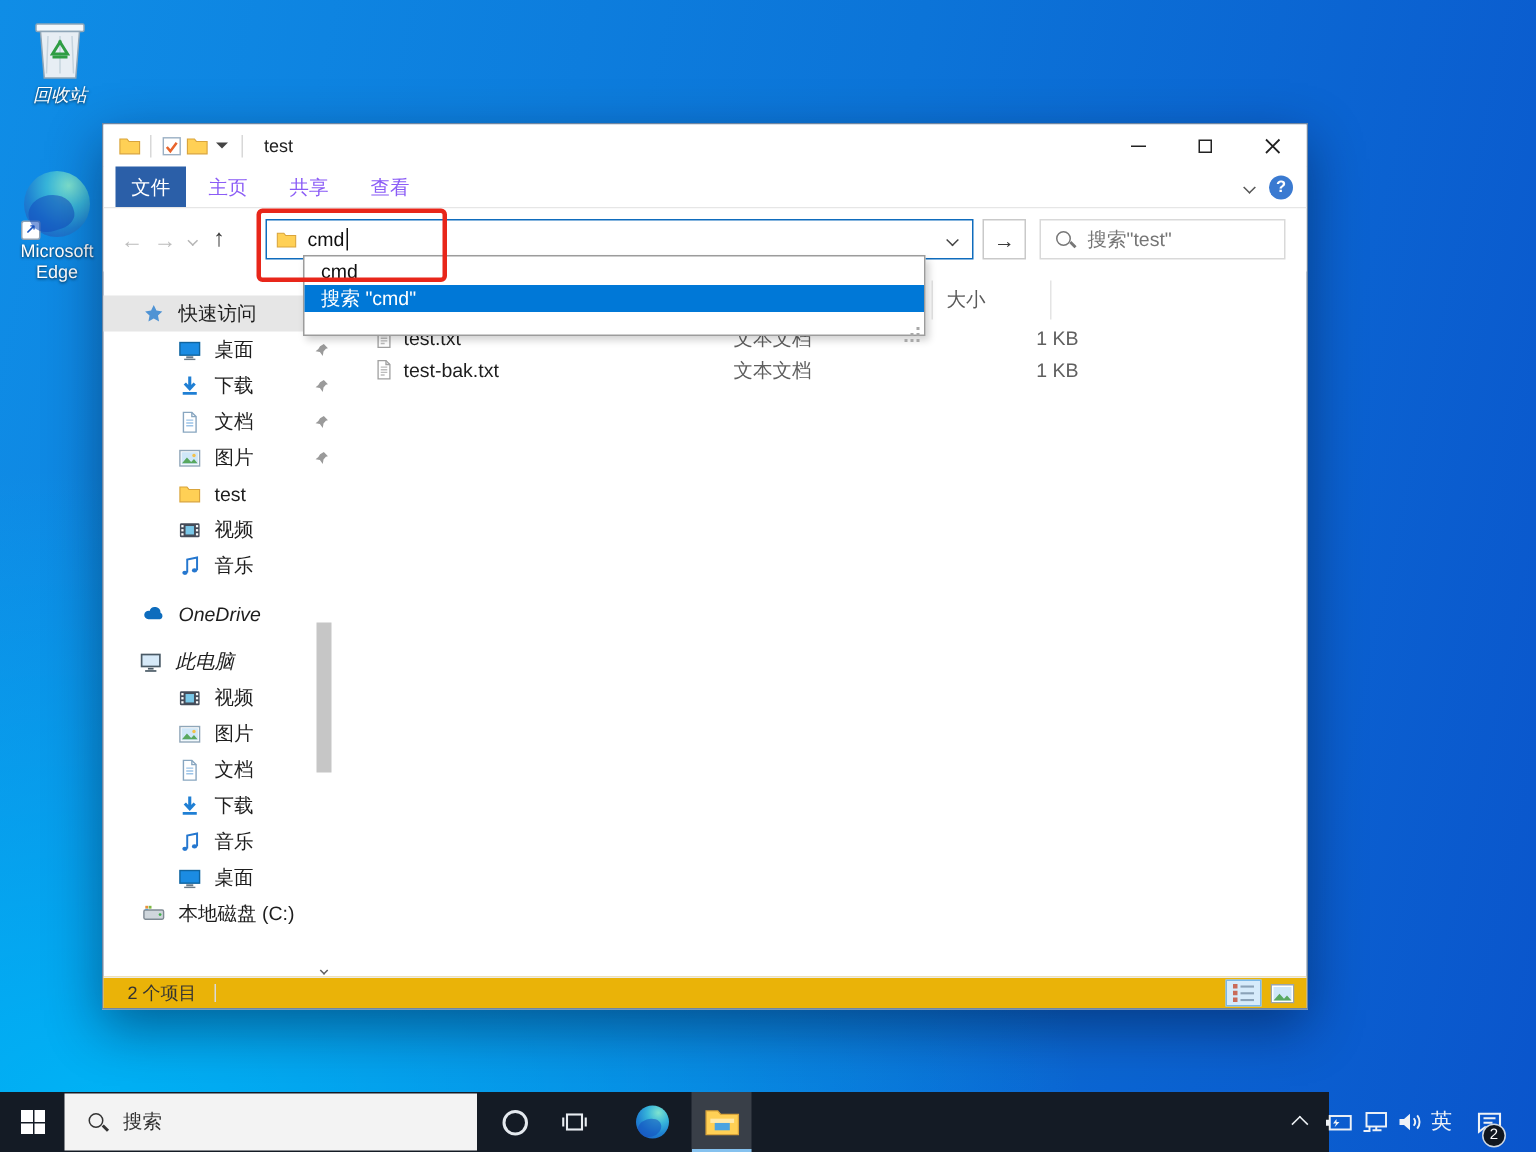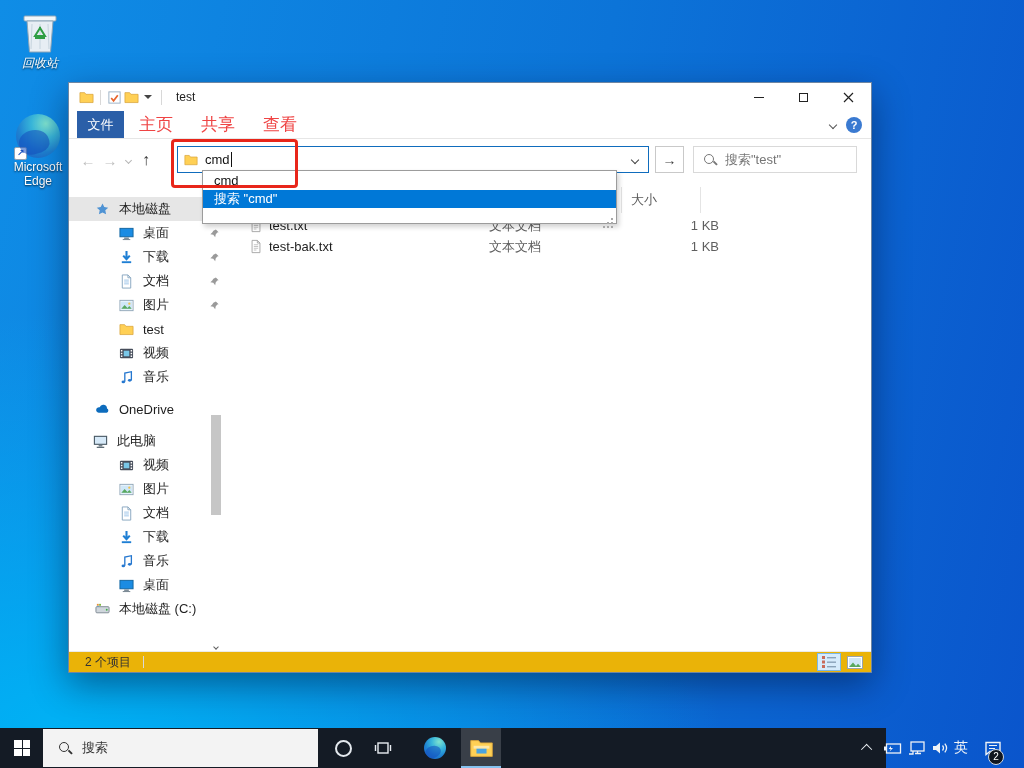--- a/index.html
+++ b/index.html
@@ -38,21 +38,21 @@
   .win-title { font-size:12px; color:#222; margin-left:9px; }
   .win-controls { position:absolute; right:0; top:0; height:28px; display:flex; }
   .wc { width:45px; height:28px; display:flex; align-items:center; justify-content:center; }
   .wc .mini { width:10px; height:1px; background:#222; }
   .wc .maxi { width:9px; height:9px; border:1px solid #222; }
 
   .tabsrow { position:absolute; left:0; top:28px; width:100%; height:28px; background:#fff;
     border-bottom:1px solid #e6e6e6; display:flex; align-items:stretch; }
   .tab-file { width:47px; margin-left:8px; background:#2b5fa8; color:#fff; font-size:13px;
     display:flex; align-items:center; justify-content:center; }
-  .tab { padding:0 13px; margin-left:2px; color:#ef4444; font-size:17px;
+  .tab { padding:0 13px; margin-left:2px; color:#8b5cf6; font-size:13px;
     display:flex; align-items:center; }
   .ribbon-right { position:absolute; right:9px; top:28px; height:28px; display:flex; align-items:center; gap:10px; }
   .chev { display:inline-block; width:6px; height:6px; border-right:1.6px solid #555; border-bottom:1.6px solid #555; transform:rotate(45deg); }
   .help-dot { width:16px; height:16px; border-radius:50%; background:#3a7ad1; color:#fff;
     font-size:11px; font-weight:bold; display:flex; align-items:center; justify-content:center; }
 
   .toolbar { position:absolute; left:0; top:56px; width:100%; height:42px; background:#fff; }
   .navbtns { position:absolute; left:8px; top:0; height:42px; display:flex; align-items:center; }
   .navbtn { width:22px; text-align:center; font-size:15px; }
   .nav-dis { color:#bdbdbd; }
@@ -75,21 +75,21 @@
   .mag:before { content:""; position:absolute; left:1px; top:1px; width:8px; height:8px;
     border:1.5px solid #777; border-radius:50%; }
   .mag:after { content:""; position:absolute; left:9.5px; top:9.5px; width:4.5px; height:1.5px;
     background:#777; transform:rotate(45deg); }
   .search-ph { font-size:13px; color:#757575; margin-left:8px; white-space:nowrap; }
 
   
   .sidebar { position:absolute; left:0; top:98px; width:162px; height:472px; padding-top:16px; }
   .side-row { position:relative; height:24px; display:flex; align-items:center; font-size:13px; color:#1e1e1e; }
   .side-row.sel { background:#e6e6e6; }
-  .side-row.gap { margin-top:8px; }
+  .side-row.gap { margin-top:8px;font-style:italic; }
   .sicon { width:16px; height:16px; flex:none; display:flex; align-items:center; }
   .sicon svg { width:15px; height:15px; }
   .slabel { margin-left:8px; white-space:nowrap; }
   .pin { position:absolute; right:11px; top:6px; width:11px; height:11px; }
   .pin svg { width:11px; height:11px; }
 
   .sb-thumb { position:absolute; left:142px; top:332px; width:10px; height:100px; background:#c6c6c6; }
   .sb-down { position:absolute; left:142px; top:558px; width:10px; height:12px;
     display:flex; align-items:center; justify-content:center; }
   .sb-down .chev { border-color:#5f5f5f; width:4px; height:4px; }
@@ -253,21 +253,21 @@
       </div>
     </div>
 
     <div class="sidebar">
         <div class="side-row sel" style="padding-left: 26px;">
           <span class="sicon">
             <svg viewBox="0 0 16 16">
               <path d="M8 1.5l1.9 3.9 4.2.6-3.1 2.9.8 4.2L8 11.1l-3.8 2 .8-4.2L1.9 6l4.2-.6z" fill="#4f93d4"></path>
             </svg>
           </span>
-          <span class="slabel">本地磁盘</span>
+          <span class="slabel">快速访问</span>
         </div>
         <div class="side-row" style="padding-left: 50px;">
           <span class="sicon">
             <svg viewBox="0 0 16 16">
               <rect x="1" y="2.5" width="14" height="9" fill="#1b8ce3" stroke="#10649f"></rect>
               <rect x="5.5" y="12.3" width="5" height="1.4" fill="#6b7b88"></rect>
               <rect x="4" y="14" width="8" height="1" fill="#6b7b88"></rect>
             </svg>
           </span>
           <span class="slabel">桌面</span>

